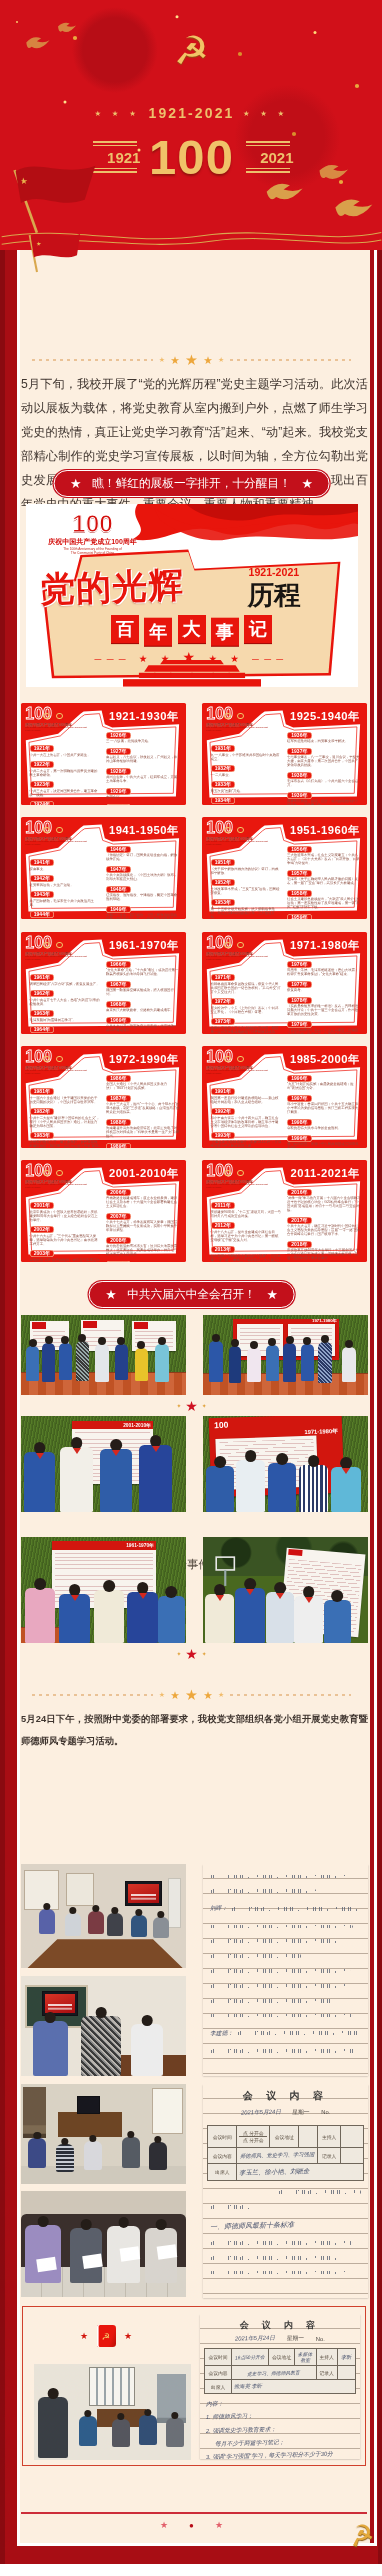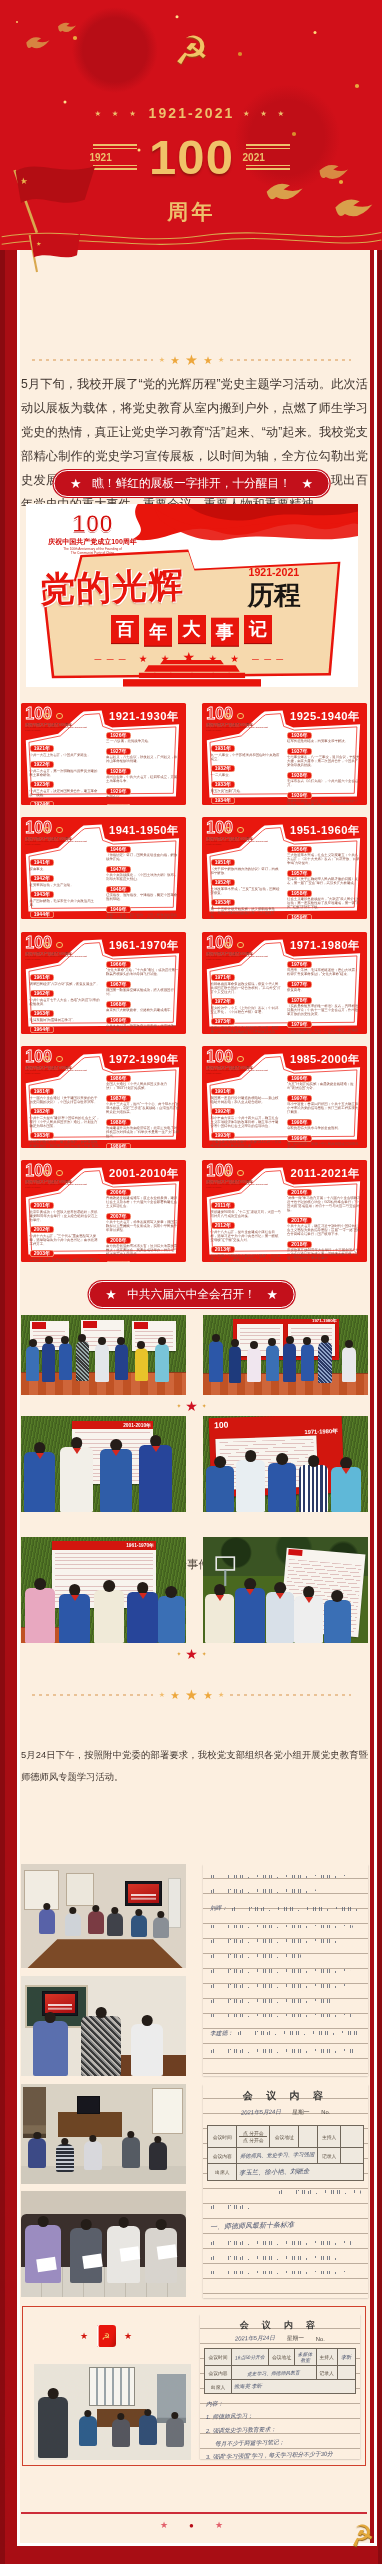--- a/index.html
+++ b/index.html
@@ -15,21 +15,21 @@
   .cream{position:absolute;left:19.7px;top:250px;width:350px;height:2293px;background:#fcefe0;}
 
   
   .banner{position:absolute;top:0;left:0;width:383px;height:250px;background:
     radial-gradient(circle at 30% 20%, #b70d16 0 32px, transparent 43px),
     radial-gradient(circle at 75% 55%, #c00e17 0 37px, transparent 53px),
     #d11019;overflow:hidden;}
   .emblem{color:#f2c366;text-shadow:0 1.1px 1.1px #8a5a10;}
   .gold{color:#edc06c;}
   .b-row{left:0;width:383px;display:flex;justify-content:center;align-items:center;gap:8.5px;}
-  .flank{width:51px;text-align:left;color:#edc06c;font-weight:bold;font-size:10px;}
+  .flank{width:51px;text-align:right;color:#edc06c;font-weight:bold;font-size:15px;}
   .flank .ln{height:1.6px;background:#edc06c;margin:2.1px 3.2px;}
   .big100{font-size:49px;font-weight:bold;color:#f0c269;line-height:46px;letter-spacing:1.1px;
     text-shadow:0 1.6px 2.1px rgba(90,20,0,.5);}
   .sparks{width:2.1px;height:2.1px;border-radius:50%;background:#f7c96d;
     box-shadow:58px 16px 0 1.1px #e9a93e,160px -5.3px 0 0.5px #ffdf8a,223px 32px 0 1.1px #d98f2c,
     298px 10.6px 0 0.5px #ffd978,340px 64px 0 1.1px #e9a93e,48px 80px 0 0.5px #ffdf8a,
     277px 112px 0 1.1px #d98f2c,122px 128px 0 0.5px #ffd978,324px 160px 0 1.1px #e9a93e;}
 
   
   .para{position:absolute;left:21px;width:347px;color:#3f352f;text-align:justify;}
@@ -160,21 +160,20 @@
     <div class="abs b-row" style="top:105px;">
       <span class="gold" style="font-size:7.4px;letter-spacing:4.3px;">★ ★ ★</span>
       <span class="gold" style="font-size:14px;font-weight:bold;letter-spacing:2.1px;">1921-2021</span>
       <span class="gold" style="font-size:7.4px;letter-spacing:4.3px;">★ ★ ★</span>
     </div>
     <div class="abs b-row" style="top:134px;">
       <span class="flank"><i class="ln" style="display:block;"></i><i class="ln" style="display:block;"></i><b>1921</b><i class="ln" style="display:block;"></i><i class="ln" style="display:block;"></i></span>
       <span class="big100">100</span>
       <span class="flank"><i class="ln" style="display:block;"></i><i class="ln" style="display:block;"></i><b>2021</b><i class="ln" style="display:block;"></i><i class="ln" style="display:block;"></i></span>
     </div>
-    <div class="abs gold" style="top:198px;left:0;width:383px;text-align:center;font-size:21px;font-weight:bold;letter-spacing:3.2px;">周年</div>
     <svg class="abs" style="left:5.3px;top:154px;" width="101" height="80" viewBox="0 0 190 150">
       <line x1="18" y1="30" x2="60" y2="148" stroke="#d9a84e" stroke-width="5"></line>
       <path d="M20,32 C60,8 110,44 170,22 L150,86 C100,104 66,70 30,92 Z" fill="#b30d13"></path>
       <path d="M34,44 l6,12 -10,-7 12,0 -10,7 Z" fill="#e9b44d"></path>
     </svg>
     <svg class="abs" style="left:261px;top:160px;" width="117" height="74" viewBox="0 0 220 140" fill="#d9a04b">
       <path d="M10,60 Q30,38 54,48 L42,56 Q64,62 78,54 Q52,84 28,70 Q16,82 10,60 Z"></path>
       <path d="M110,20 Q126,4 146,12 L136,18 Q152,24 164,18 Q142,44 122,32 Q112,40 110,20 Z" opacity=".85"></path>
       <path d="M140,90 Q160,68 186,78 L174,86 Q196,92 210,84 Q184,116 158,102 Q146,114 140,90 Z"></path>
     </svg>
@@ -924,21 +923,21 @@
   <div class="star-div" style="top:1687px;">
     <i class="dash"></i>
     <span class="sd-star" style="font-size:7px;opacity:.7;">★</span>
       <span class="sd-star" style="font-size:10.6px;">★</span>
       <span class="sd-star" style="font-size:14.4px;">★</span>
       <span class="sd-star" style="font-size:10.6px;">★</span>
       <span class="sd-star" style="font-size:7px;opacity:.7;">★</span>
     <i class="dash"></i>
   </div>
 
-  <p class="para p-mid" style="top:1744px;">5月24日下午，按照附中党委的部署要求，我校党支部组织各党小组开展党史教育暨师德师风专题学习活动。</p>
+  <p class="para p-mid" style="top:1708px;font-weight:bold;">5月24日下午，按照附中党委的部署要求，我校党支部组织各党小组开展党史教育暨师德师风专题学习活动。</p>
 
   <div class="photo" style="left:21px;top:1864px;width:165px;height:104px;background:#dcd3c6;">
     <div class="abs" style="left:3.2px;top:6.4px;width:35px;height:40px;background:#f1ece2;border:1.6px solid #b9ab97;"></div>
     <div class="abs" style="left:45px;top:8.5px;width:28px;height:33px;background:#ece7dc;border:1.6px solid #b9ab97;"></div>
     <div class="abs screen" style="left:104px;top:17px;width:37px;height:24.5px;">
         <i class="slide"></i>
       </div>
     <div class="abs" style="left:147px;top:14px;width:12.8px;height:50px;background:#e9e7e1;border:0.5px solid #c6c2b8;"></div>
     <div class="abs" style="left:0;bottom:0;width:165px;height:41px;background:#7c4a27;clip-path:polygon(4% 100%,22% 30%,80% 30%,98% 100%,0 100%);"></div>
     <i class="fig" style="left:18px;top:45px;width:16px;height:24.5px;background:#5862a8;"></i>

